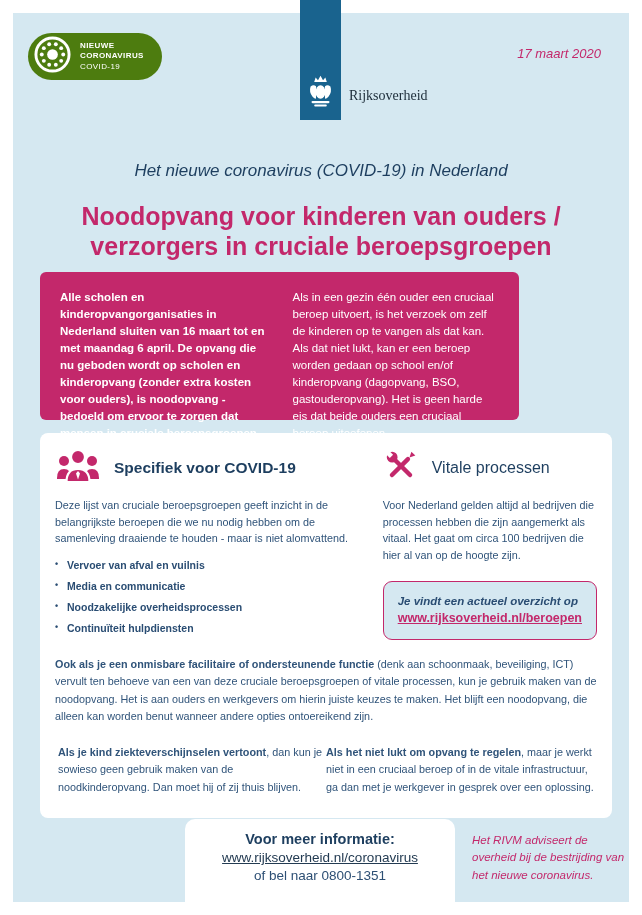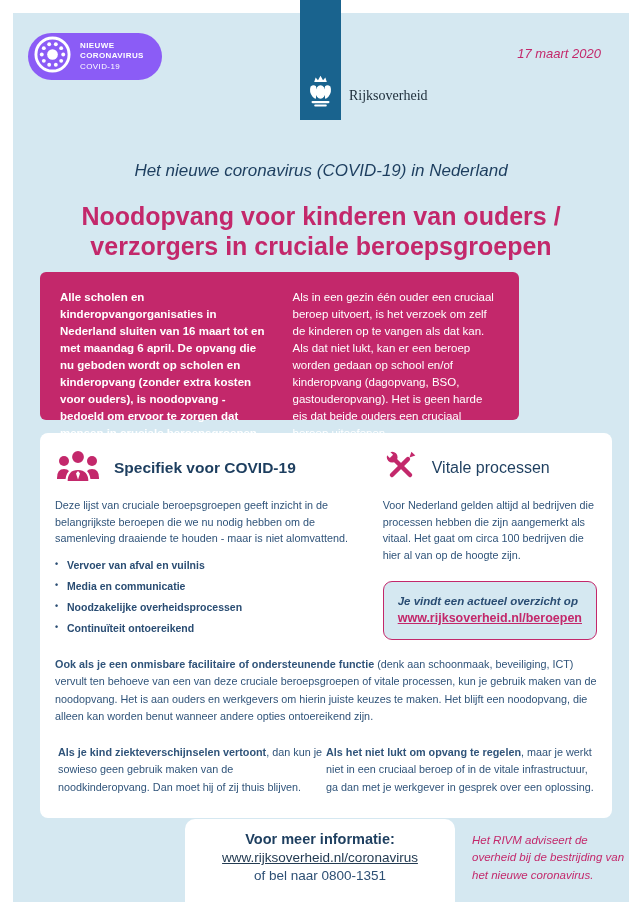--- a/index.html
+++ b/index.html
@@ -18,21 +18,21 @@
     background:#19638e; z-index:6; display:flex; align-items:flex-end; justify-content:center;
     padding-bottom:6px;
   }
   .wordmark {
     position:absolute; left:349px; top:88px; z-index:6;
     font-family:"Liberation Serif", serif; font-size:14px; color:#1b2b38;
   }
   
   .badge {
     position:absolute; left:15px; top:20px; height:47px; border-radius:24px;
-    background:#8b5cf6; display:flex; align-items:center; gap:8px; padding:0 18px 0 5px;justify-content:flex-end;
+    background:#4d7c0f; display:flex; align-items:center; gap:8px; padding:0 18px 0 5px;justify-content:flex-end;
   }
   .badge-text { color:#fff; font-size:8px; line-height:1.3; letter-spacing:.4px; }
   .badge-text .b { font-weight:bold; display:block; }
   .badge-text .r { display:block; }
   .date {
     position:absolute; top:33px; right:28px; color:#c3286b;
     font-size:13px; font-style:italic; font-weight:500;
   }
   
   .subtitle {
@@ -164,21 +164,21 @@
               </svg>
             </span>
             <span class="sec-title">Specifiek voor COVID-19</span>
           </div>
           <p class="sec-p">Deze lijst van cruciale beroepsgroepen geeft inzicht in de belangrijkste beroepen die we nu nodig hebben om de samenleving draaiende te houden - maar is niet alomvattend.</p>
           <div class="bullets-wrap">
             <ul class="bullets br">
               <li>Vervoer van afval en vuilnis</li>
               <li>Media en communicatie</li>
               <li>Noodzakelijke overheidsprocessen</li>
-              <li>Continuïteit ontoereikend</li>
+              <li>Continuïteit hulpdiensten</li>
             </ul>
           </div>
         </div>
 
         <div class="col-right">
           <div class="sec-header">
             <span>
               <svg width="36" height="38" viewBox="0 0 36 36">
                 <g transform="rotate(45 18 18)">
                   <rect x="15.8" y="6" width="4.4" height="27" rx="2.2" fill="#c3286b"></rect>

